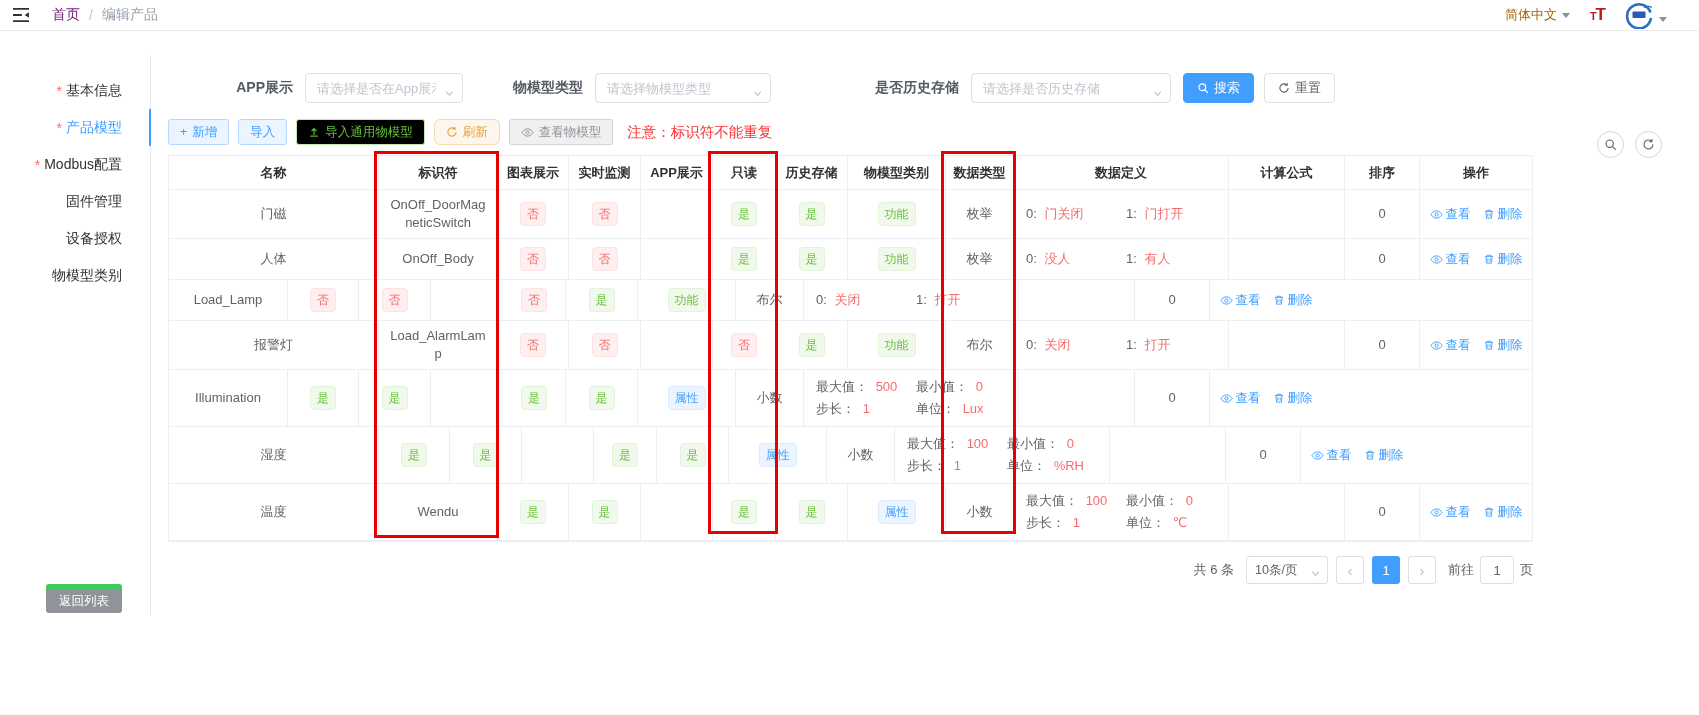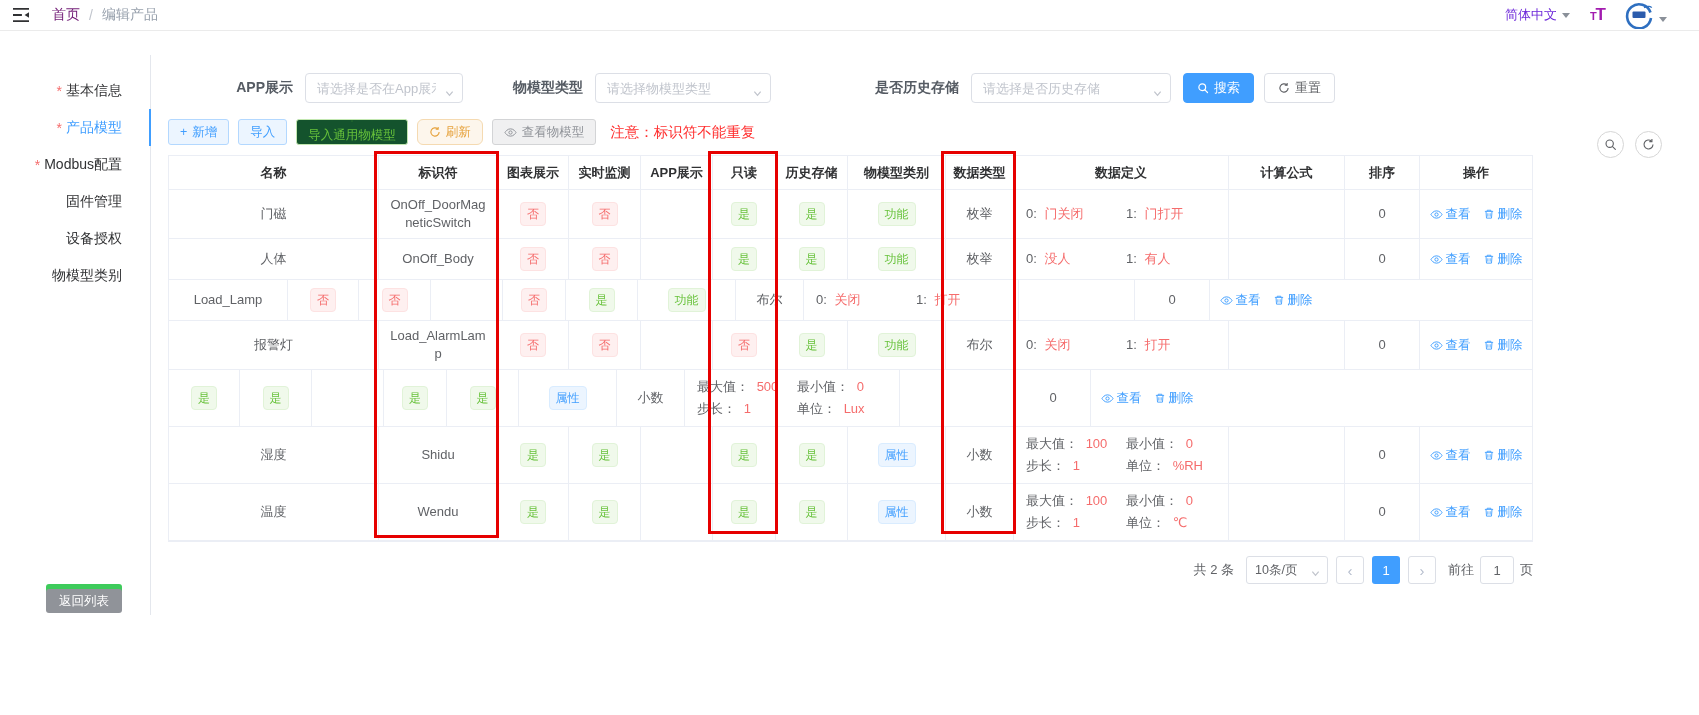--- a/index.html
+++ b/index.html
@@ -9,24 +9,24 @@
 
   
   .navbar { position:absolute; top:0; left:0; width:1699px; height:31px;
             border-bottom:1px solid #ebebeb; display:flex; align-items:center; background:#fff; }
   .hamburger { margin-left:12px; width:20px; height:18px; display:flex; align-items:center; cursor:pointer; }
   .breadcrumb { margin-left:20px; font-size:14px; display:flex; align-items:center; gap:9px; }
   .crumb-home { color:#701a75; cursor:pointer; }
   .crumb-sep { color:#c0c4cc; }
   .crumb-cur { color:#97a0ac; }
   .nav-right { margin-left:auto; margin-right:32px; display:flex; align-items:center; gap:20px; }
-  .lang { font-size:13px; color:#6d28d9; display:flex; align-items:center; gap:5px; cursor:pointer; }
+  .lang { font-size:13px; color:#a16207; display:flex; align-items:center; gap:5px; cursor:pointer; }
   .caret-down { width:0; height:0; border-left:4px solid transparent; border-right:4px solid transparent;
                 border-top:5px solid #8a9099; display:inline-block; }
-  .fontsize-icon { cursor:pointer; color:#a21caf; font-weight:600; letter-spacing:-1px; }
+  .fontsize-icon { cursor:pointer; color:#b91c1c; font-weight:600; letter-spacing:-1px; }
   .fontsize-icon .t-small { font-size:11px; }
   .fontsize-icon .t-big { font-size:17px; }
   .logo-wrap { display:flex; align-items:flex-start; gap:6px; cursor:pointer; }
   .logo-caret { margin-top:16px; }
 
   
   .sidebar { position:absolute; top:55px; left:0; width:151px; height:560px; border-right:1px solid #e4e7ed; }
   .side-tabs { padding-top:17px; }
   .side-item { position:relative; height:37px; display:flex; align-items:center; justify-content:flex-end;
                padding-right:28px; font-size:14px; color:#303133; cursor:pointer; }
@@ -54,21 +54,21 @@
   .btn-search { margin-left:12px; height:30px; padding:0 13px; background:#409eff; border:1px solid #409eff;
                 color:#fff; font-size:13px; border-radius:4px; display:inline-flex; align-items:center; gap:5px; cursor:pointer; }
   .btn-reset { margin-left:10px; height:30px; padding:0 13px; background:#fff; border:1px solid #dcdfe6;
                color:#606266; font-size:13px; border-radius:4px; display:inline-flex; align-items:center; gap:5px; cursor:pointer; }
 
   
   .toolbar { position:absolute; top:119px; left:168px; height:26px; display:flex; align-items:center; gap:9px; }
   .btn { height:26px; display:inline-flex; align-items:center; gap:5px; padding:0 11px; border-radius:3px;
          font-size:12.5px; cursor:pointer; border:1px solid; font-family:inherit; background:#fff; }
   .btn-blue  { color:#409eff; background:#ecf5ff; border-color:#b3d8ff; }
-  .btn-green { color:#67c23a; background:#14532d; border-color:#c2e7b0;flex-direction:column; }
+  .btn-green { color:#67c23a; background:#000000; border-color:#c2e7b0; }
   .btn-warn  { color:#e6a23c; background:#fdf6ec; border-color:#f5dab1;border-radius:6px; }
   .btn-gray  { color:#909399; background:#f0f0f1; border-color:#d3d4d6; }
   .note { margin-left:5px; color:#ff2d2d; font-size:14.5px; }
   .circle-btns { position:absolute; top:131px; left:1597px; display:flex; gap:11px; }
   .circle-btn { width:27px; height:27px; border-radius:50%; border:1px solid #d6d6d6; background:#fff;
                 display:flex; align-items:center; justify-content:center; color:#606266; cursor:pointer; }
 
   
   .table { position:absolute; top:155px; left:168px; width:1365px; border:1px solid #ebeef5; font-size:13px; }
   .tr { display:flex; border-bottom:1px solid #ebeef5; min-height:41px; }
@@ -454,20 +454,21 @@
           <a class="op">
             <svg width="12" height="12" viewBox="0 0 16 16">
               <path d="M2.5 4.5h11M5.5 4.5V3h5v1.5M4 4.5l.7 9h6.6l.7-9" fill="none" stroke="currentColor" stroke-width="1.2"></path>
               <path d="M6.5 7v4.5M9.5 7v4.5" stroke="currentColor" stroke-width="1.2"></path>
             </svg>
             <span>删除</span>
           </a>
         </div>
       </div>
       <div class="tr">
+        <div class="td td-identifier" style="width: 119px;">Illumination</div>
         <div class="td td-chart" style="width: 71px;">
           <span class="tag tag-green">是</span>
         </div>
         <div class="td td-realtime" style="width: 72px;">
           <span class="tag tag-green">是</span>
         </div>
         <div class="td td-app" style="width: 72px;"></div>
         <div class="td td-readonly" style="width: 63px;">
           <span class="tag tag-green">是</span>
         </div>
@@ -502,21 +503,20 @@
             <svg width="12" height="12" viewBox="0 0 16 16">
               <path d="M2.5 4.5h11M5.5 4.5V3h5v1.5M4 4.5l.7 9h6.6l.7-9" fill="none" stroke="currentColor" stroke-width="1.2"></path>
               <path d="M6.5 7v4.5M9.5 7v4.5" stroke="currentColor" stroke-width="1.2"></path>
             </svg>
             <span>删除</span>
           </a>
         </div>
       </div>
       <div class="tr">
         <div class="td td-name" style="width: 210px;">湿度</div>
-        <div class="td td-identifier" style="width: 119px;">Shidu</div>
         <div class="td td-chart" style="width: 71px;">
           <span class="tag tag-green">是</span>
         </div>
         <div class="td td-realtime" style="width: 72px;">
           <span class="tag tag-green">是</span>
         </div>
         <div class="td td-app" style="width: 72px;"></div>
         <div class="td td-readonly" style="width: 63px;">
           <span class="tag tag-green">是</span>
         </div>
@@ -605,21 +605,21 @@
           </a>
         </div>
       </div>
     </div>
 
   <div class="redbox rb1"></div>
   <div class="redbox rb2"></div>
   <div class="redbox rb3"></div>
 
   <div class="pagination">
-    <span class="pg-total">共 2 条</span>
+    <span class="pg-total">共 6 条</span>
     <span class="pg-sizer">
       <span>10条/页</span>
       <span class="sel-caret"><svg class="chev" viewBox="0 0 10 10">
             <path d="M1.5 3l3.5 4 3.5-4" fill="none" stroke="#c0c4cc" stroke-width="1.4"></path>
           </svg></span>
     </span>
     <span class="pg-btn">‹</span>
     <span class="pg-page">1</span>
     <span class="pg-btn">›</span>
     <span class="pg-jump">

